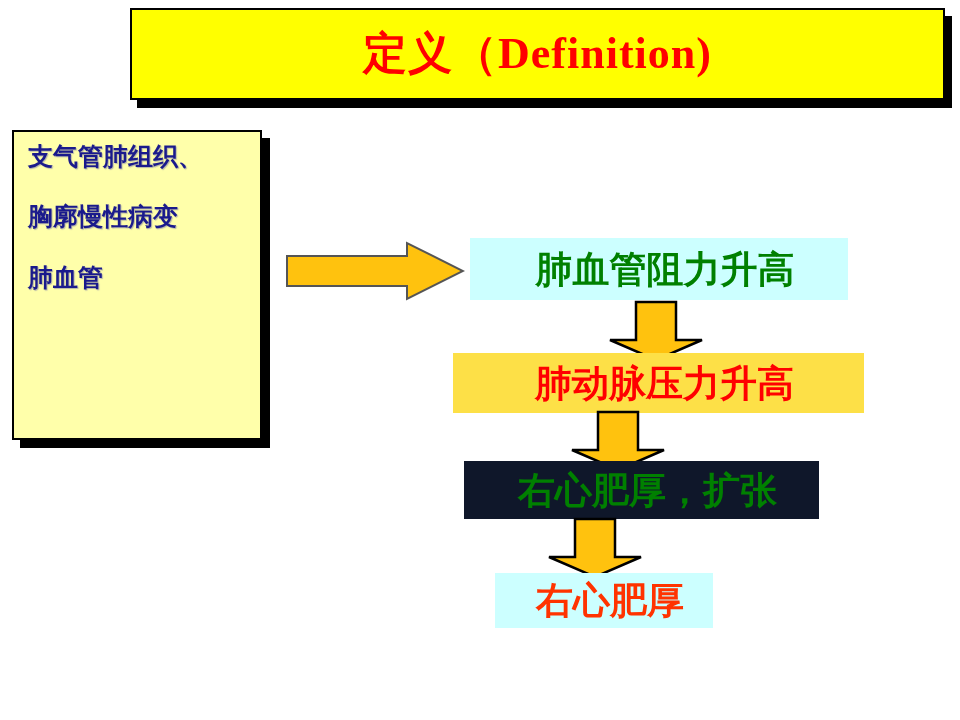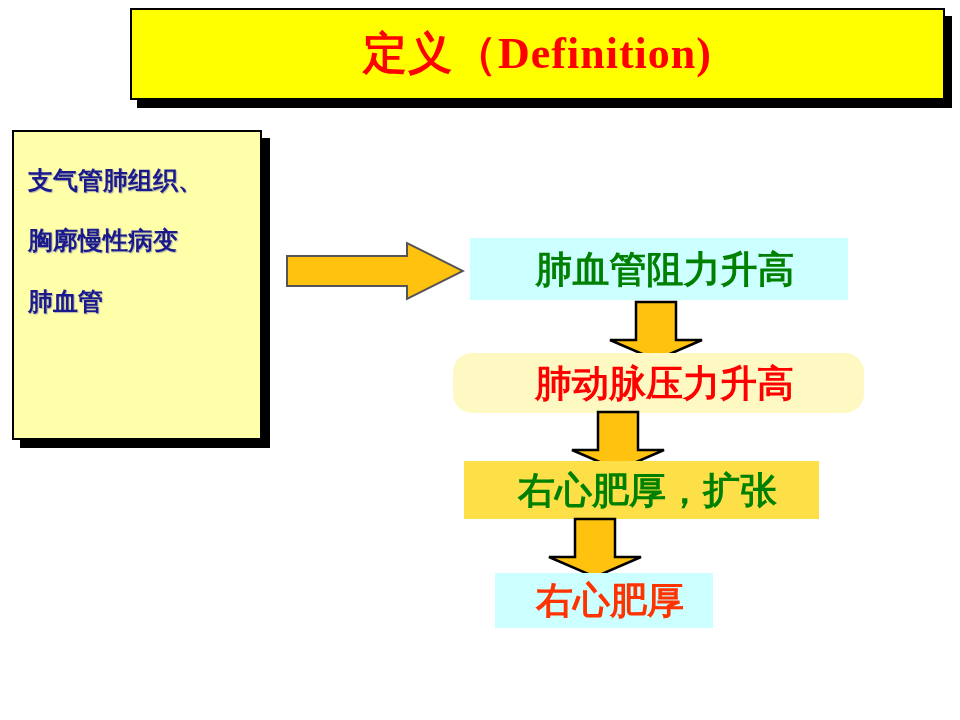--- a/index.html
+++ b/index.html
@@ -58,21 +58,21 @@
   }
   #left-box {
     position: absolute;
     left: 12px;
     top: 130px;
     width: 250px;
     height: 310px;
     background: #ffffaa;
     border: 2px solid #000000;
     box-sizing: border-box;
-    padding: 36px 10px 0 14px;
+    padding: 12px 10px 0 14px;
   }
   .left-line {
     color: #1a1a8c;
     font-size: 25px;
     font-weight: bold;
     line-height: 1.05;
     margin-bottom: 34px;
     white-space: nowrap;
     text-shadow: 1px 1px 1px rgba(120,120,170,0.55);
   }
@@ -108,31 +108,30 @@
     height: 62px;
     background: #ccffff;
   }
   #flow-text-1 { color: #008000; }
 
   #flow-box-2 {
     left: 453px;
     top: 353px;
     width: 399px;
     height: 60px;
-    background: #fef9c3;
-    border-radius: 19px;
+    background: #fde047;
   }
   #flow-text-2 { color: #ff0000; }
 
   #flow-box-3 {
     left: 464px;
     top: 461px;
     width: 343px;
     height: 58px;
-    background: #fde047;
+    background: #0f172a;
   }
   #flow-text-3 { color: #008000; }
 
   #flow-box-4 {
     left: 495px;
     top: 573px;
     width: 206px;
     height: 55px;
     background: #ccffff;
   }

